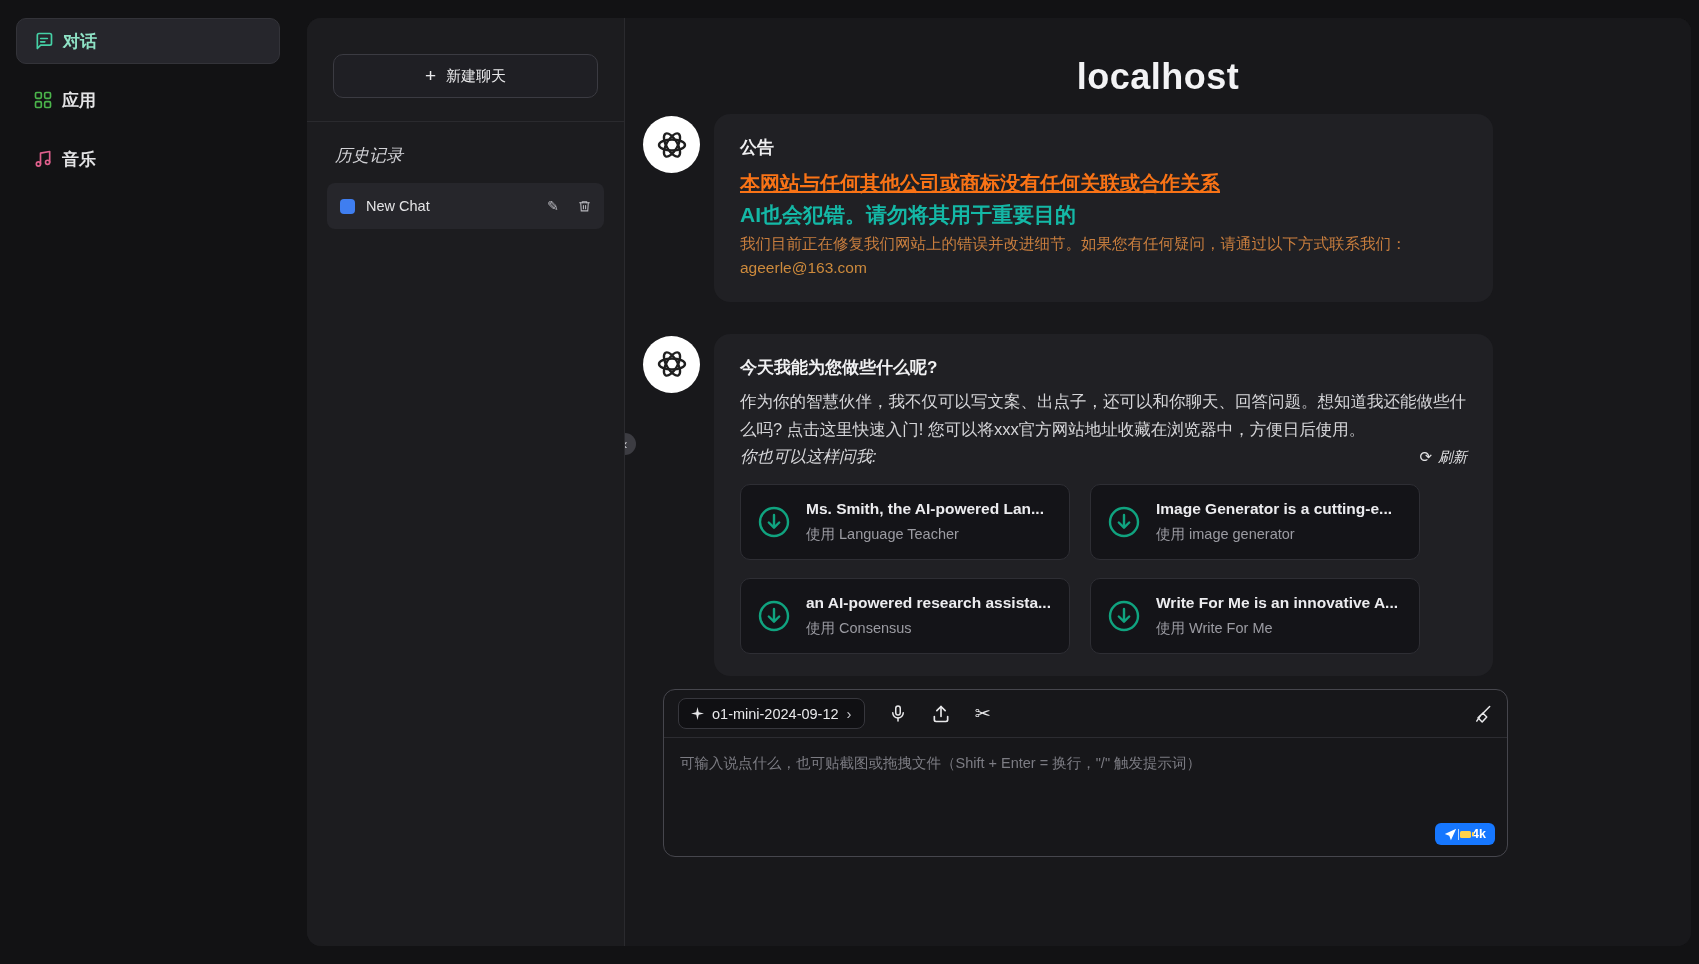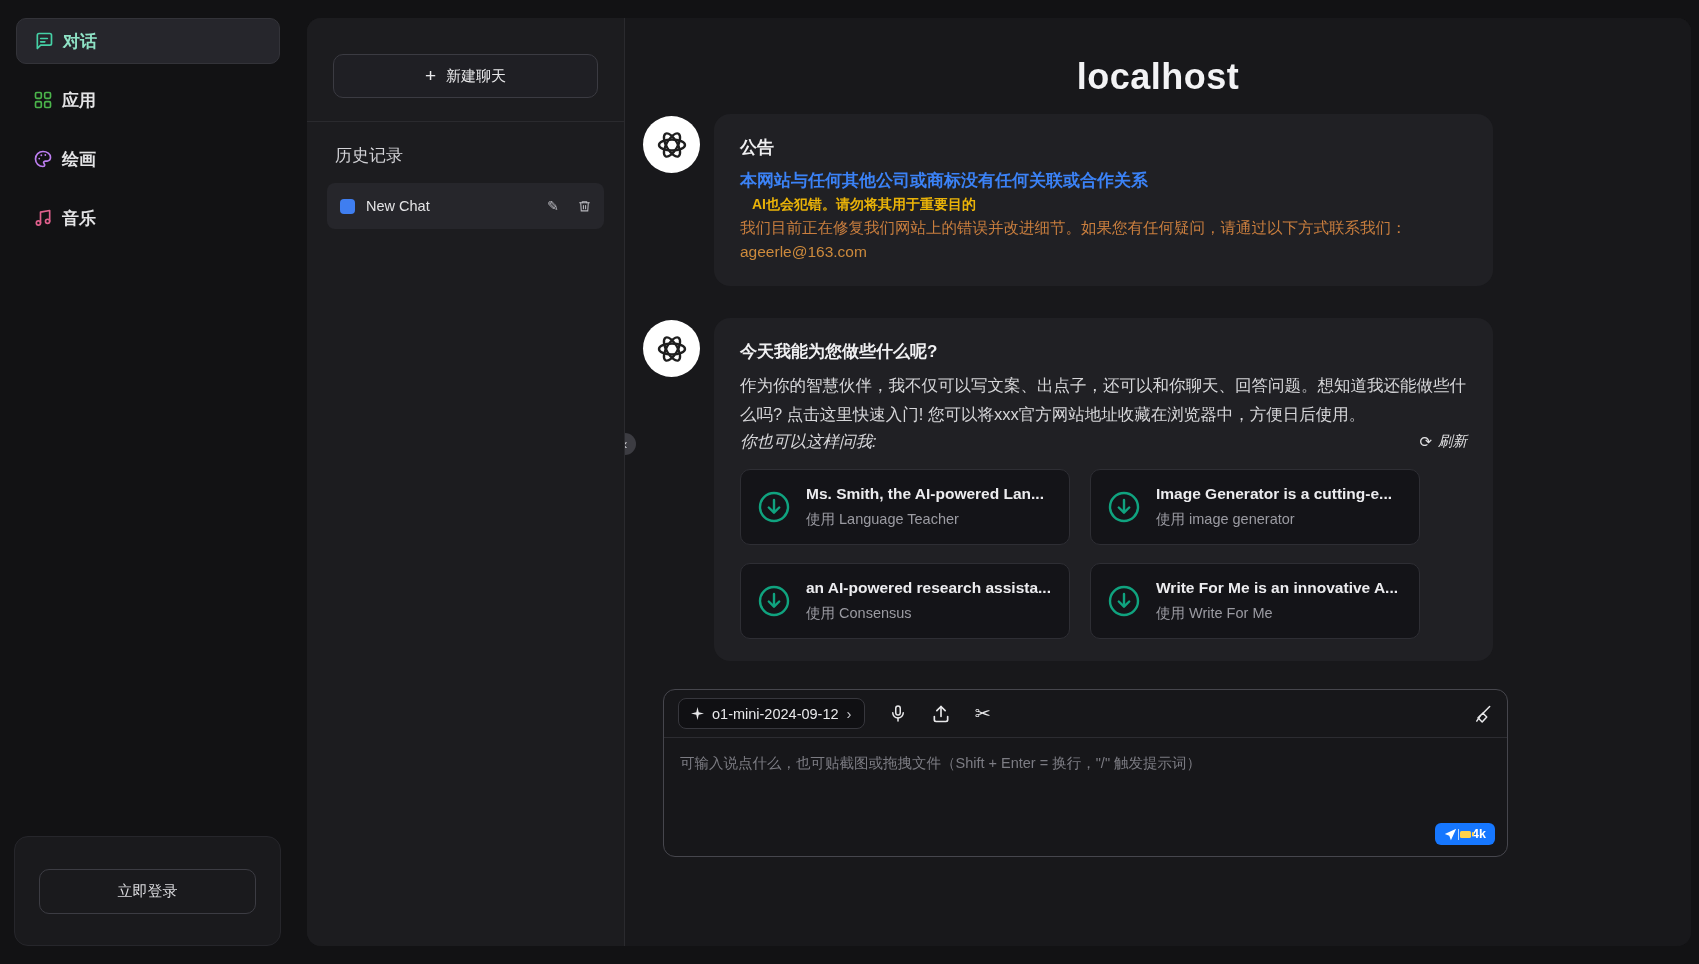--- a/index.html
+++ b/index.html
@@ -42,21 +42,21 @@
   .history { width:318px; flex:none; border-right:1px solid #2a2a2e; background:#1c1c1f; display:flex; flex-direction:column; }
   .history-top { padding:36px 26px 23px; border-bottom:1px solid #2a2a2e; }
   .new-chat-btn {
     width:100%; height:44px; border:1px solid #3b3b42; border-radius:10px;
     background:#1f1f24; color:#e8e8ea; font-size:15px; cursor:pointer;
     display:flex; align-items:center; justify-content:center; gap:10px;
     font-family:inherit;
   }
   .plus { font-size:19px; font-weight:400; color:#e8e8ea; }
   .history-body { padding:22px 20px 0; }
-  .history-heading { font-size:17px; color:#d2d2d6; margin:0 0 16px 8px; font-weight:400; }
+  .history-heading { font-size:17px; color:#d2d2d6; margin:0 0 16px 8px; font-weight:400;font-style:italic; }
   .chat-item {
     height:46px; background:#26262b; border-radius:8px;
     display:flex; align-items:center; gap:11px; padding:0 13px; cursor:pointer;
   }
   .chat-square { width:15px; height:15px; border-radius:4px; background:#3f7ef0; flex:none; }
   .chat-item-title { flex:1; font-size:14.5px; color:#e4e4e6; }
   .row-icon { color:#b8b8be; font-size:14px; display:flex; align-items:center; cursor:pointer; margin-left:8px; }
 
   
   .chat { flex:1; position:relative; background:#18181b; display:flex; flex-direction:column; overflow:hidden; }
@@ -71,22 +71,22 @@
 
   .messages { flex:1; padding:8px 0 0 18px; overflow:hidden; }
   .message { display:flex; gap:14px; margin-bottom:32px; align-items:flex-start; }
   .avatar {
     width:57px; height:57px; border-radius:50%; background:#ffffff;
     display:flex; align-items:center; justify-content:center; flex:none; margin-top:2px;
   }
   .bubble { width:779px; background:#202024; border-radius:16px; padding:22px 26px; }
 
   .a-title { font-size:17px; font-weight:700; color:#f0f0f2; margin-bottom:9px; }
-  .a-line1 { color:#3b82f6; font-weight:700; font-size:17px; line-height:1.55; }
-  .a-line2 { color:#eab308; font-weight:700; font-size:14px; line-height:1.55;margin-left:12px; }
+  .a-line1 { color:#f97316; font-weight:700; font-size:20px; line-height:1.55;text-decoration:underline; }
+  .a-line2 { color:#14b8a6; font-weight:700; font-size:21px; line-height:1.55; }
   .a-line3 { color:#c97e3e; font-size:15.5px; line-height:1.55; }
   .a-email { color:#cd8a3c; font-size:15.5px; line-height:1.55; text-decoration:none; display:inline-block; }
 
   .w-title { font-size:17px; font-weight:700; color:#f0f0f2; margin-bottom:8px; }
   .w-body { color:#d6d6d9; font-size:16.5px; line-height:1.75; }
   .w-hint-row { display:flex; justify-content:space-between; align-items:center; margin:2px 0 16px;font-style:italic; }
   .w-hint { color:#d6d6d9; font-size:16.5px; }
   .refresh { display:flex; align-items:center; gap:6px; color:#e2e2e4; font-size:14.5px; cursor:pointer; }
   .refresh-glyph { font-size:15px; }
 
@@ -158,43 +158,29 @@
           <rect x="3" y="3" width="7" height="7" rx="1.5"></rect>
             <rect x="14" y="3" width="7" height="7" rx="1.5"></rect>
           <rect x="3" y="14" width="7" height="7" rx="1.5"></rect>
             <rect x="14" y="14" width="7" height="7" rx="1.5"></rect>
         </svg>
       </span>
       <span>应用</span>
     </div>
     <div class="nav-item">
       <span class="nav-icon">
-        <svg width="20" height="20" viewBox="0 0 24 24" fill="none" stroke="#bd7ef0" stroke-width="2">
-          <path d="M12 3a9 9 0 1 0 0 18c1.5 0 2.1-.8 2.1-1.7 0-1.5-1.4-1.8-1.4-3 0-1 .9-1.8 2.1-1.8H17a4.5 4.5 0 0 0 4-4.5C21 6 17 3 12 3z"></path>
-          <circle cx="7.5" cy="11.5" r="1.1" fill="#bd7ef0" stroke="none"></circle>
-          <circle cx="10" cy="7.5" r="1.1" fill="#bd7ef0" stroke="none"></circle>
-          <circle cx="14.8" cy="7.2" r="1.1" fill="#bd7ef0" stroke="none"></circle>
-        </svg>
-      </span>
-      <span>绘画</span>
-    </div>
-    <div class="nav-item">
-      <span class="nav-icon">
         <svg width="20" height="20" viewBox="0 0 24 24" fill="none" stroke="#e0608d" stroke-width="2" stroke-linecap="round" stroke-linejoin="round">
           <path d="M9 18V5l11-2v13"></path>
           <circle cx="6.5" cy="18" r="2.5"></circle>
             <circle cx="17.5" cy="16" r="2.5"></circle>
         </svg>
       </span>
       <span>音乐</span>
     </div>
 
-    <div class="login-panel">
-      <button class="login-btn">立即登录</button>
-    </div>
   </div>
 
   <div class="main-panel">
 
     <div class="history">
       <div class="history-top">
         <button class="new-chat-btn">
           <span class="plus">+</span>
           <span>新建聊天</span>
         </button>

